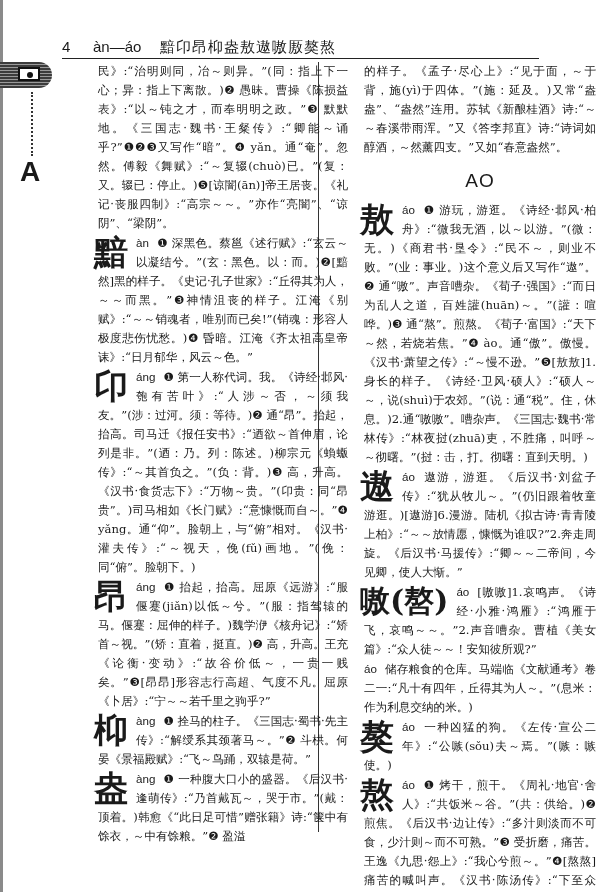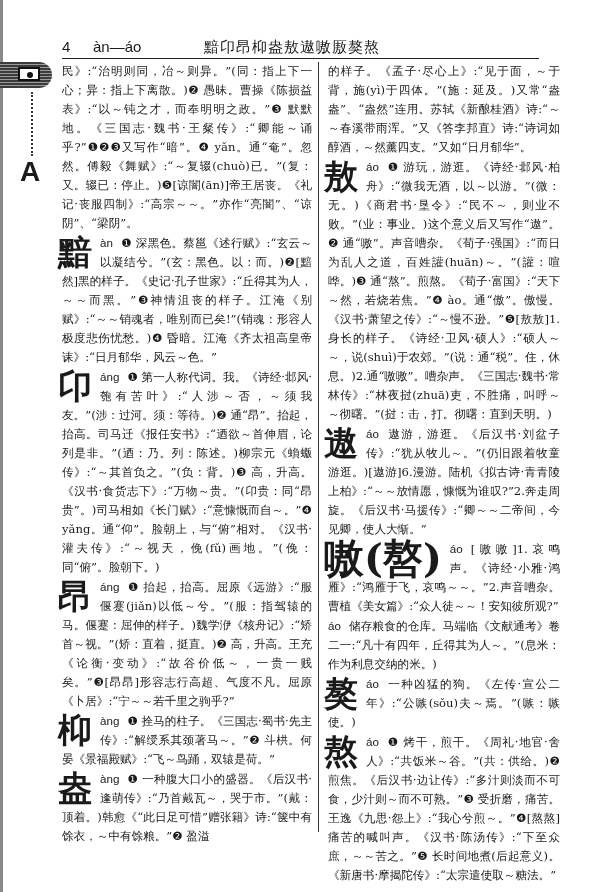--- a/index.html
+++ b/index.html
@@ -4,38 +4,38 @@
 <style>
   html, body { margin:0; padding:0; }
   body {
     width:600px; height:892px; background:#ffffff; position:relative; overflow:hidden;
     font-family:"DejaVu Serif", serif; color:#1a1a1a;
   }
   .left-edge { position:absolute; left:0; top:0; width:3px; height:892px; background:#8a8a8a; }
   .header { position:absolute; left:62px; top:36px; width:477px; height:22px; border-bottom:1.5px solid #222; }
   .page-num { position:absolute; left:0; top:2px; font-family:"Liberation Sans", sans-serif; font-size:15px; }
   .guide-pinyin { position:absolute; left:8px; top:2px; font-family:"Liberation Sans", sans-serif; font-size:15px;margin-left:23px; }
-  .guide-chars { position:absolute; left:98px; top:2px; font-size:15px; letter-spacing:1px;margin-left:44px; }
+  .guide-chars { position:absolute; left:98px; top:2px; font-size:15px; letter-spacing:1px; }
 
   .thumb-tab { position:absolute; left:0; top:62px; width:52px; height:26px;
     background:repeating-linear-gradient(180deg,#3c3c3c 0 2px,#9a9a9a 2px 3px); border-radius:0 14px 14px 0; }
   .thumb-box { position:absolute; left:18px; top:5px; width:22px; height:14px; background:#fff; border:2px solid #111; box-sizing:border-box; }
   .thumb-dot { position:absolute; left:7px; top:3px; width:6px; height:6px; border-radius:50%; background:#111; }
   .thumb-dots { position:absolute; left:31px; top:92px; height:64px; border-left:2px dotted #333; }
   .thumb-letter { position:absolute; left:20px; top:156px; font-family:"Liberation Sans", sans-serif; font-weight:bold; font-size:28px; }
 
-  .col { position:absolute; top:62px; font-size:11.6px; line-height:19px; }
+  .col { position:absolute; top:62px; font-size:11.6px; line-height:19px;margin-left:36px; }
   .col-left { left:62px; width:250px; }
   .col-right { left:328px; width:232px; }
   .divider { position:absolute; left:318px; top:62px; width:1px; height:770px; background:#333; }
 
   .para { text-align:justify; margin:0; }
   .entry { position:relative; margin:0; }
   .hw { float:left; font-size:34px; line-height:38px; margin:0 8px 0 -4px; font-weight:bold; font-family:"DejaVu Serif", serif; }
-  .hw-sm { font-size:40px; }
+  .hw-sm { font-size:30px; }
   .py { font-family:Liberation Sans, sans-serif; margin-right:8px; }
   .section { text-align:center; font-family:"Liberation Sans", sans-serif; font-size:19px; margin:14px 0 10px; letter-spacing:1px; }
 </style>
 </head>
 <body>
 
 <div class="left-edge"></div>
 
 <div class="header">
   <span class="page-num">4</span>
@@ -74,22 +74,23 @@
     <span class="hw">枊</span>
     <p class="para"><span class="py">àng</span><span>❶ 拴马的柱子。《三国志·蜀书·先主传》:“解绶系其颈著马～。”❷ 斗栱。何晏《景福殿赋》:“飞～鸟踊，双辕是荷。”</span></p>
   </div>
   <div class="entry">
     <span class="hw">盎</span>
     <p class="para"><span class="py">àng</span><span>❶ 一种腹大口小的盛器。《后汉书·逢萌传》:“乃首戴瓦～，哭于市。”(戴：顶着。)韩愈《“此日足可惜”赠张籍》诗:“箧中有馀衣，～中有馀粮。”❷ 盈溢</span></p>
   </div>
 </div>
 
 <div class="col col-right">
-  <p class="para">的样子。《孟子·尽心上》:“见于面，～于背，施(yì)于四体。”(施：延及。)又常“盎盎”、“盎然”连用。苏轼《新酿桂酒》诗:“～～春溪带雨浑。”又《答李邦直》诗:“诗词如醇酒，～然薰四支。”又如“日月郁华”。</p>
+  <p class="para">的样子。《孟子·尽心上》:“见于面，～于背，施(yì)于四体。”(施：延及。)又常“盎盎”、“盎然”连用。苏轼《新酿桂酒》诗:“～～春溪带雨浑。”又《答李邦直》诗:“诗词如醇酒，～然薰四支。”又如“春意盎然”。</p>
 
+  <div class="section">AO</div>
 
   <div class="entry">
     <span class="hw">敖</span>
     <p class="para"><span class="py">áo</span><span>❶ 游玩，游逛。《诗经·邶风·柏舟》:“微我无酒，以～以游。”(微：无。)《商君书·垦令》:“民不～，则业不败。”(业：事业。)这个意义后又写作“遨”。❷ 通“嗷”。声音嘈杂。《荀子·强国》:“而日为乱人之道，百姓讙(huān)～。”(讙：喧哗。)❸ 通“熬”。煎熬。《荀子·富国》:“天下～然，若烧若焦。”❹ ào。通“傲”。傲慢。《汉书·萧望之传》:“～慢不逊。”❺[敖敖]1.身长的样子。《诗经·卫风·硕人》:“硕人～～，说(shuì)于农郊。”(说：通“税”。住，休息。)2.通“嗷嗷”。嘈杂声。《三国志·魏书·常林传》:“林夜挝(zhuā)吏，不胜痛，叫呼～～彻曙。”(挝：击，打。彻曙：直到天明。)</span></p>
   </div>
   <div class="entry">
     <span class="hw">遨</span>
     <p class="para"><span class="py">áo</span><span>遨游，游逛。《后汉书·刘盆子传》:“犹从牧儿～。”(仍旧跟着牧童游逛。)[遨游]6.漫游。陆机《拟古诗·青青陵上柏》:“～～放情愿，慷慨为谁叹?”2.奔走周旋。《后汉书·马援传》:“卿～～二帝间，今见卿，使人大惭。”</span></p>
   </div>
   <div class="entry">

